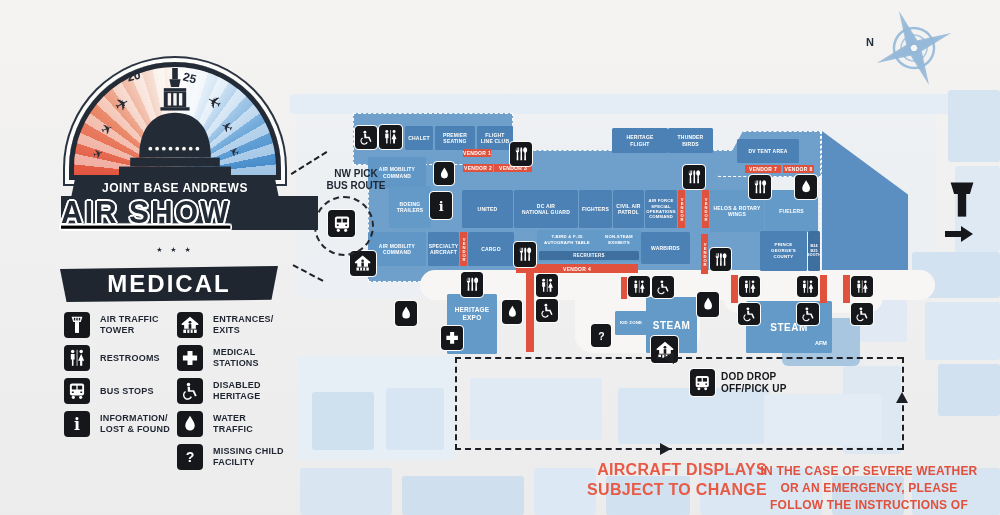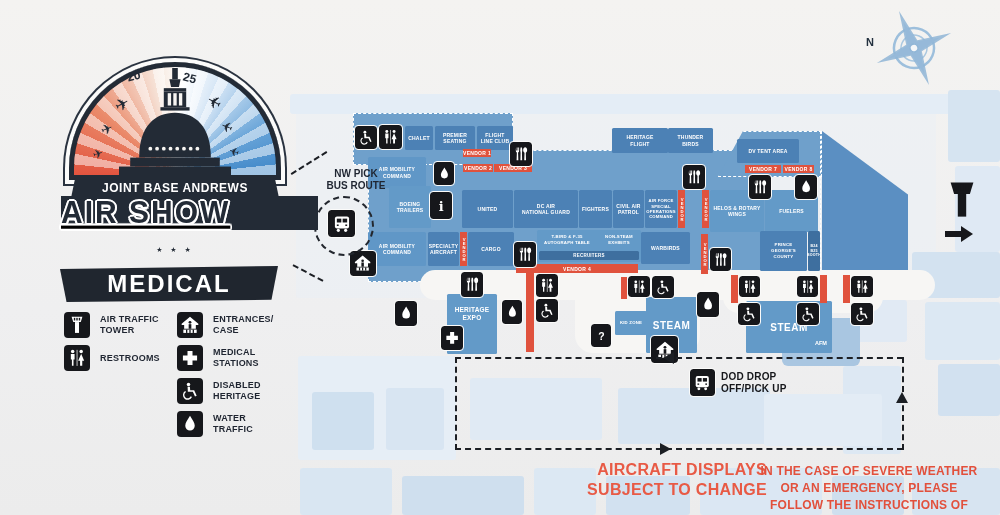--- a/index.html
+++ b/index.html
@@ -461,31 +461,48 @@
 TOWER</span>
     </div>
     <div class="li">
       <span class="lt">
           <svg>
             <use href="#ic-wc"></use>
           </svg>
         </span>
       <span class="tx">RESTROOMS</span>
     </div>
+    <div class="li">
+      <span class="lt">
+          <svg>
+            <use href="#ic-bus"></use>
+          </svg>
+        </span>
+      <span class="tx">BUS STOPS</span>
+    </div>
+    <div class="li">
+      <span class="lt">
+          <svg>
+            <use href="#ic-info"></use>
+          </svg>
+        </span>
+      <span class="tx">INFORMATION/
+LOST &amp; FOUND</span>
+    </div>
   </div>
 
   <div class="lcol" style="left:177px;top:312px;">
     <div class="li">
       <span class="lt">
           <svg>
             <use href="#ic-gate"></use>
           </svg>
         </span>
       <span class="tx">ENTRANCES/
-CASE</span>
+EXITS</span>
     </div>
     <div class="li">
       <span class="lt">
           <svg>
             <use href="#ic-med"></use>
           </svg>
         </span>
       <span class="tx">MEDICAL
 STATIONS</span>
     </div>
@@ -500,15 +517,24 @@
     </div>
     <div class="li">
       <span class="lt">
           <svg>
             <use href="#ic-drop"></use>
           </svg>
         </span>
       <span class="tx">WATER
 TRAFFIC</span>
     </div>
+    <div class="li">
+      <span class="lt">
+          <svg>
+            <use href="#ic-q"></use>
+          </svg>
+        </span>
+      <span class="tx">MISSING CHILD
+FACILITY</span>
+    </div>
   </div>
 
 </div>
 
 </body></html>

